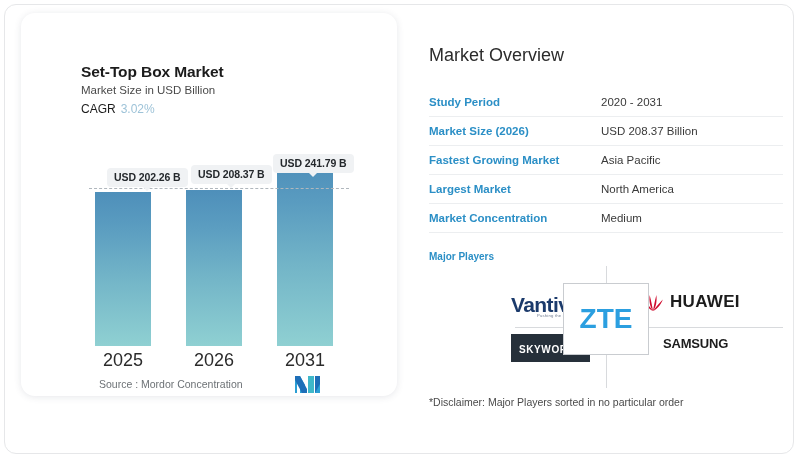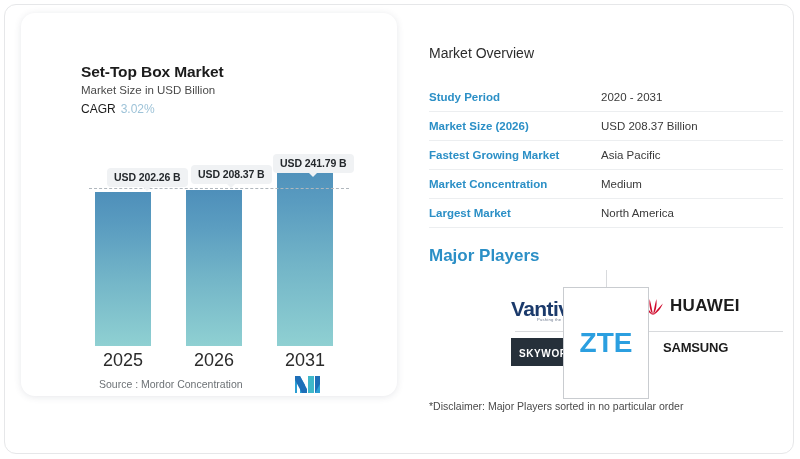--- a/index.html
+++ b/index.html
@@ -149,21 +149,21 @@
   }
 
   
   .right-panel {
     position: absolute;
     left: 424px;
     top: 40px;
     width: 354px;
   }
   .overview-title {
-    font-size: 14px;
+    font-size: 18px;
     color: #2c2c2c;
     margin-bottom: 22px;
   }
   .ov-table {
     width: 354px;
     border-collapse: collapse;
   }
   .ov-table tr {
     border-bottom: 1px solid #eceef0;
   }
@@ -179,21 +179,21 @@
     white-space: nowrap;
   }
   .ov-val {
     font-size: 11.5px;
     color: #3a3a3a;
     white-space: nowrap;
   }
 
   .players-title {
     margin-top: 18px;
-    font-size: 17px;
+    font-size: 10px;
     font-weight: bold;
     color: #2b8fc6;
   }
 
   .logo-grid {
     position: relative;
     width: 354px;
     height: 122px;
     margin-top: 4px;
   }
@@ -211,21 +211,21 @@
     top: 61px;
     width: 268px;
     height: 1px;
     background: #d8dadd;
   }
   .zte-box {
     position: absolute;
     left: 134px;
     top: 17px;
     width: 86px;
-    height: 112px;
+    height: 72px;
     background: #ffffff;
     border: 1px solid #c9ccd0;
     box-sizing: border-box;
     display: flex;
     align-items: center;
     justify-content: center;
   }
   .zte-text {
     font-size: 28px;
     font-weight: bold;
@@ -345,26 +345,26 @@
       </tr>
       <tr>
         <td class="ov-key">Market Size (2026)</td>
         <td class="ov-val">USD 208.37 Billion</td>
       </tr>
       <tr>
         <td class="ov-key">Fastest Growing Market</td>
         <td class="ov-val">Asia Pacific</td>
       </tr>
       <tr>
+        <td class="ov-key">Largest Market</td>
+        <td class="ov-val">North America</td>
+      </tr>
+      <tr>
         <td class="ov-key">Market Concentration</td>
         <td class="ov-val">Medium</td>
-      </tr>
-      <tr>
-        <td class="ov-key">Largest Market</td>
-        <td class="ov-val">North America</td>
       </tr>
     </tbody>
       </table>
 
     <div class="players-title">Major Players</div>
 
     <div class="logo-grid">
 
       <div class="grid-v"></div>
       <div class="grid-h"></div>

